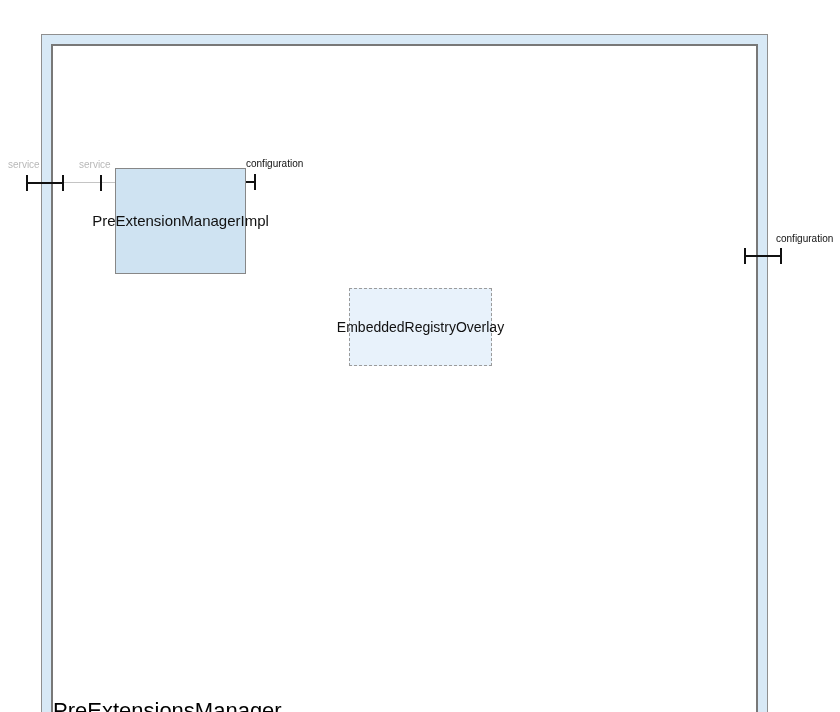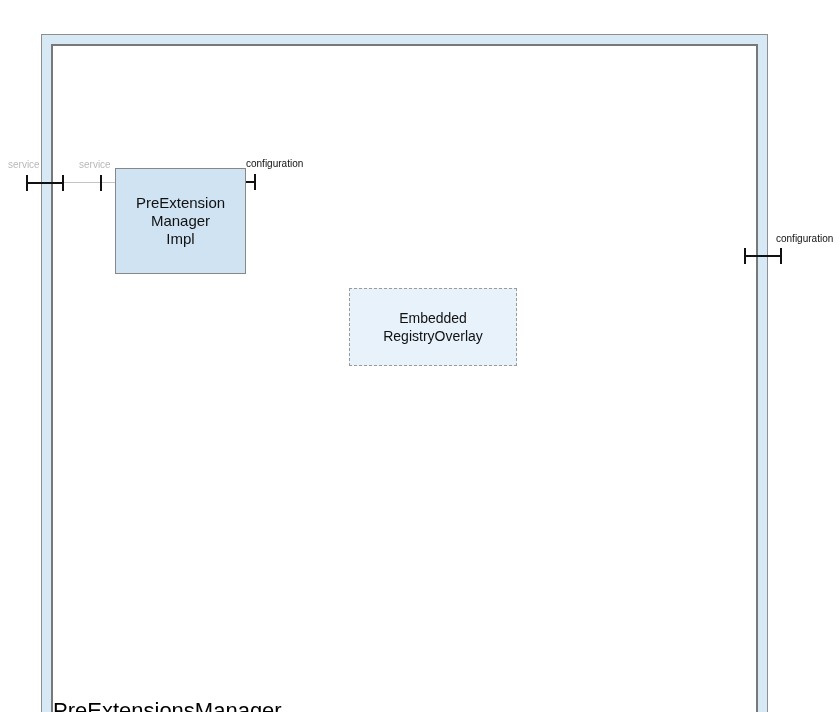--- a/index.html
+++ b/index.html
@@ -18,30 +18,30 @@
     left:51px; top:16px; width:707px; height:685px;
     background:#ffffff; border:2px solid #787878; box-sizing:border-box;
   }
   .composite-title {
     left:53px; top:671px; font-size:22px; line-height:24px; color:#000000;
     white-space:nowrap;
   }
 
   
   .component {
-    box-sizing:border-box; display:flex; flex-direction:column;
+    box-sizing:border-box; display:flex; 
     align-items:center; justify-content:center; text-align:center; color:#111111;
   }
   .impl {
     left:115px; top:140px; width:131px; height:106px;
     background:#cfe3f2; border:1px solid #878787;
     font-size:15px; line-height:18px;
   }
   .overlay {
-    left:349px; top:260px; width:168px; height:78px;
+    left:349px; top:260px; width:143px; height:78px;
     background:#e8f2fb; border:1px dashed #9b9b9b;
     font-size:14px; line-height:18px;
   }
   .component span { display:block; }
 
   
   .hline { height:2px; background:#111111; }
   .hline-muted { height:1px; background:#c4c4c4; }
   .tick { width:2px; height:16px; background:#111111; }
 

